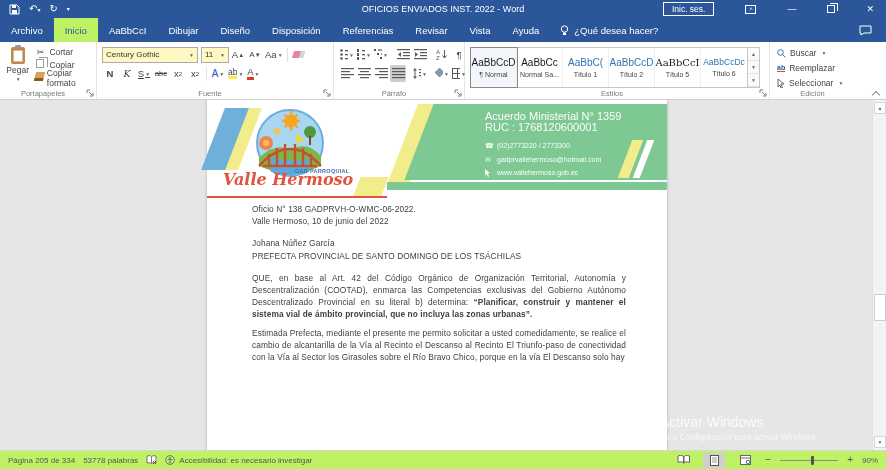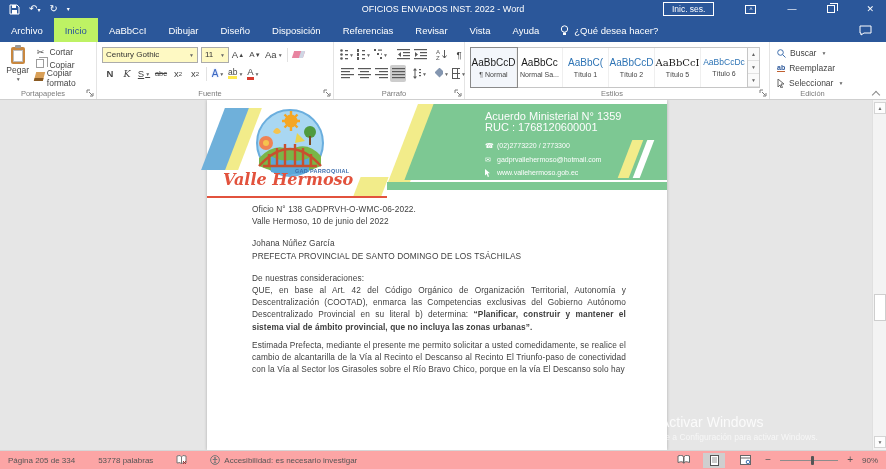--- a/index.html
+++ b/index.html
@@ -113,21 +113,21 @@
   
   .wm1{position:absolute;left:660px;top:314px;font-size:14px;color:rgba(255,255,255,.82);}
   .wm2{position:absolute;left:660px;top:332px;font-size:8.5px;color:rgba(255,255,255,.68);}
 
   
   .sbar{position:absolute;right:0;top:0;bottom:0;width:14px;background:#f3f3f3;border-left:1px solid #e0e0e0;}
   .sb-btn{position:absolute;left:1px;width:12px;height:12px;background:#fdfdfd;border:1px solid #d4d4d4;display:flex;align-items:center;justify-content:center;font-size:5px;color:#707070;}
   .sb-thumb{position:absolute;left:1px;top:194px;width:12px;height:27px;background:#fff;border:1px solid #cecece;}
 
   
-  .statusbar{position:absolute;bottom:0;left:0;right:0;height:19px;background:#fca5a5;border-top:1px solid #d6d6d6;display:flex;align-items:center;font-size:8px;color:#555;padding:0 8px;gap:23px;}
+  .statusbar{position:absolute;bottom:0;left:0;right:0;height:19px;background:#bef264;border-top:1px solid #d6d6d6;display:flex;align-items:center;font-size:8px;color:#555;padding:0 8px;gap:8px;}
   .sb-item{white-space:nowrap;display:flex;align-items:center;gap:4px;}
   .sb-rt{margin-left:auto;display:flex;align-items:center;gap:9px;}
   .vbtn{width:22px;height:15px;display:flex;align-items:center;justify-content:center;}
   .vbtn.sel{background:#cfcfcf;}
   .ztrack{width:58px;height:1px;background:#8c8c8c;position:relative;}
   .zthumb{position:absolute;left:31px;top:-4px;width:3px;height:9px;background:#555;border-radius:1px;}
   .zsign{font-size:10px;color:#555;line-height:1;}
   svg{display:block;}
 </style>
 </head>
@@ -551,21 +551,20 @@
         <div class="lh-orgtype">GAD PARROQUIAL</div>
       </div>
 
       <div class="doctext">
           <div class="dline">Oficio N° 138  GADPRVH-O-WMC-06-2022.</div>
           <div class="dline">Valle Hermoso, 10 de junio del 2022</div>
           <div class="gap"></div>
           <div class="dline">Johana Núñez García</div>
           <div class="dline">PREFECTA PROVINCIAL DE SANTO DOMINGO  DE LOS TSÁCHILAS</div>
           <div class="gap"></div>
-          <div class="dline">De nuestras consideraciones:</div>
           <div class="para"><span>QUE, en base al Art. 42 del Código Orgánico de Organización Territorial, Autonomía y Descentralización (COOTAD), enmarca las Competencias exclusivas del Gobierno Autónomo Descentralizado Provincial en su literal b) determina: </span><span class="b">“Planificar, construir y mantener el sistema vial de ámbito provincial, que no incluya las zonas urbanas”.</span></div>
           <div class="para"><span>Estimada Prefecta, mediante el presente me permito solicitar a usted comedidamente, se realice el cambio de alcantarilla de la Vía al Recinto el Descanso al Recinto El Triunfo-paso de  conectividad con la Vía al Sector los Girasoles sobre el Río Bravo Chico, porque   en la vía El Descanso solo hay</span></div>
         </div>
     </div>
 
     <div class="wm1">Activar Windows</div>
     <div class="wm2">Ve a Configuración para activar Windows.</div>
 
     <div class="sbar">
       <div class="sb-btn" style="top:2px">▲</div>

